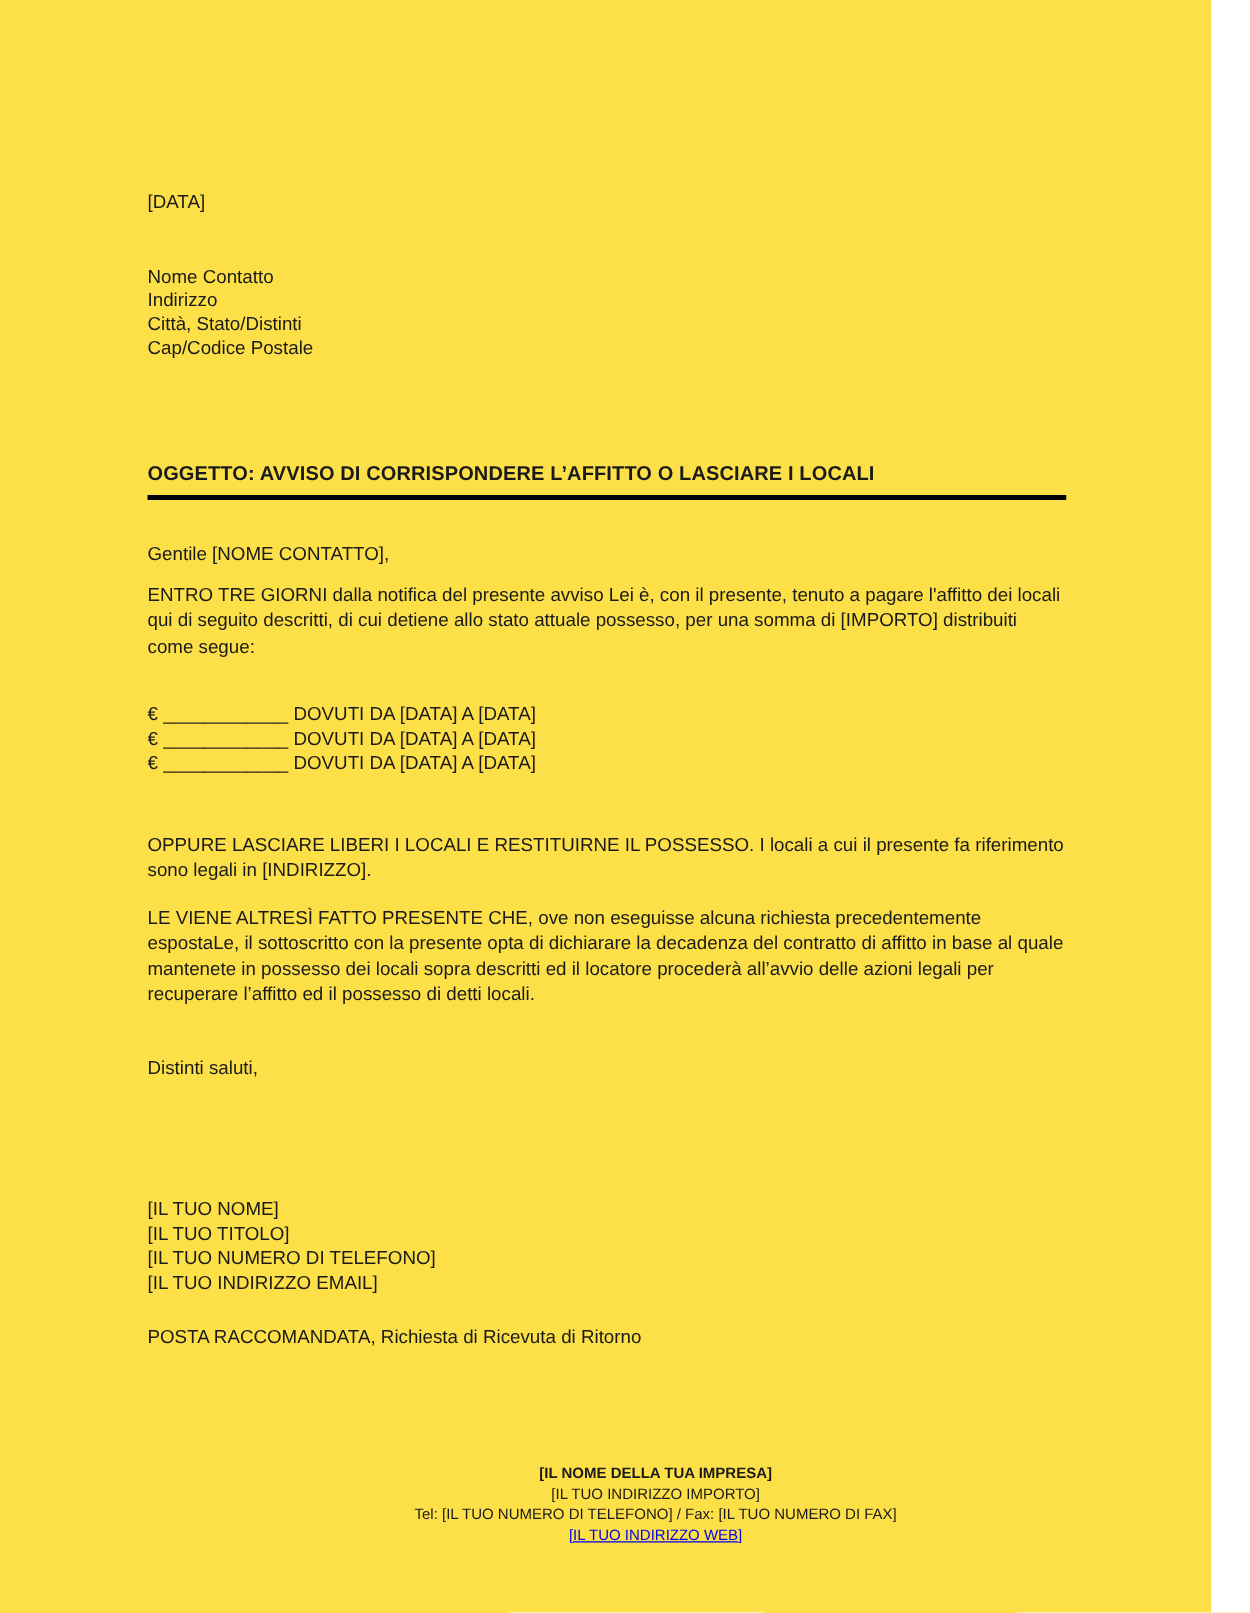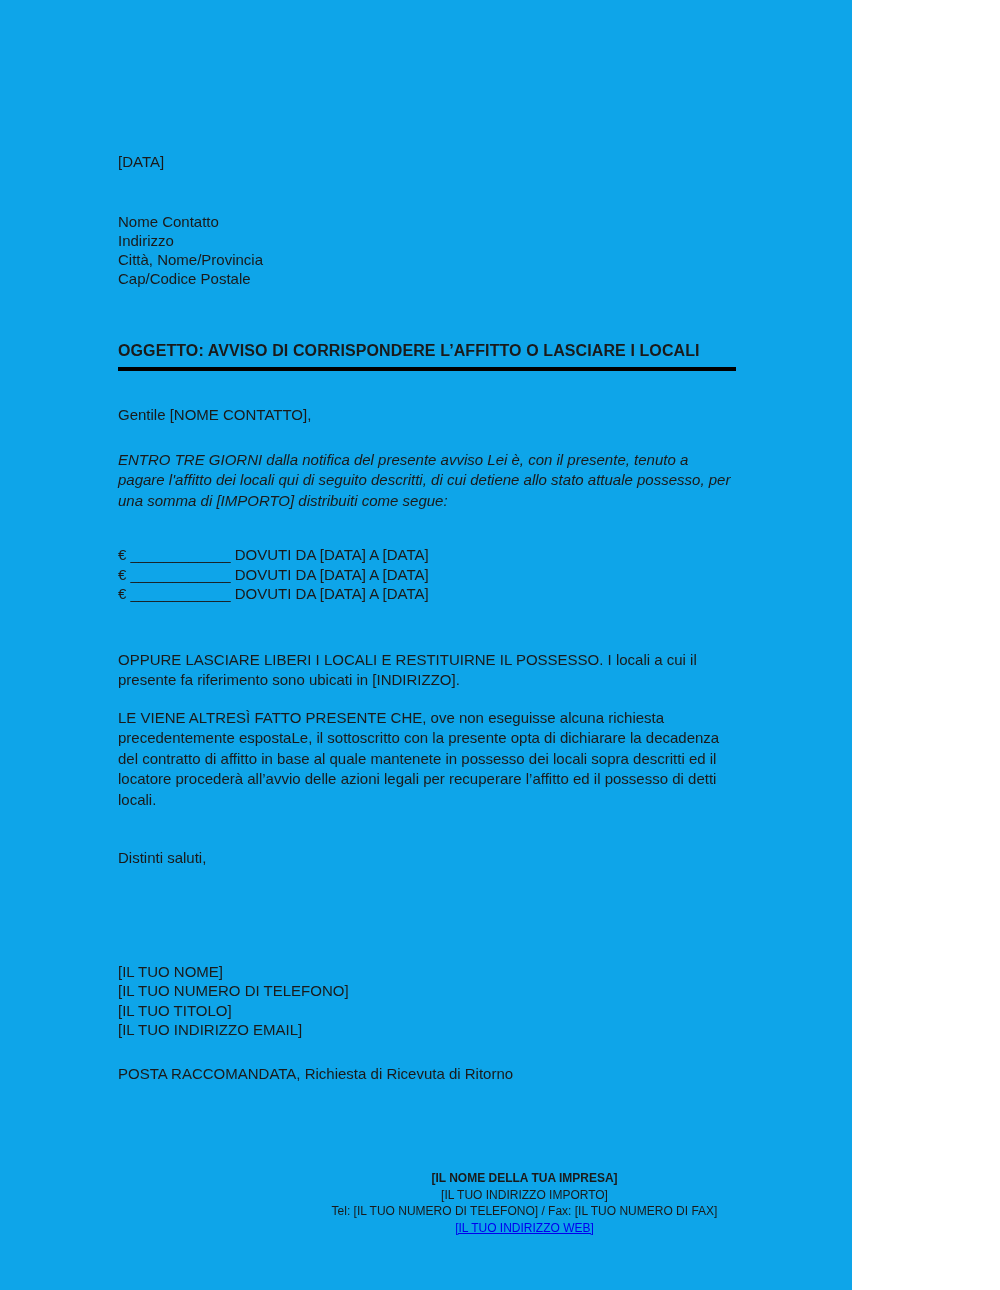--- a/index.html
+++ b/index.html
@@ -5,44 +5,44 @@
   * { margin: 0; padding: 0; box-sizing: border-box; }
   html, body { background: #ffffff; }
   body {
     width: 1000px;
     height: 1290px;
     font-family: "Liberation Sans", sans-serif;
     color: #1a1a1a;
   }
   .page {
     position: relative;
-    width: 852px;
+    width: 969px;
     height: 1290px;
-    background: #0ea5e9;
+    background: #fde047;
     padding: 152px 116px 0 118px;
     font-size: 15px;
     line-height: 20.5px;
   }
   .date-line { line-height: 20px; }
   .recipient-block { margin-top: 40px; line-height: 19px; }
   .subject-line {
-    margin-top: 53px;
+    margin-top: 82px;
     font-size: 16px;
     font-weight: bold;
     line-height: 20px;
     letter-spacing: 0.1px;
   }
   .subject-rule {
     height: 4px;
     background: #000000;
     margin-top: 6px;
     width: 100%;
   }
   .salutation { margin-top: 34px; }
-  .para-1 { margin-top: 24px; font-style: italic; }
+  .para-1 { margin-top: 12px; }
   .amount-lines { margin-top: 34px; line-height: 19.5px; }
   .para-2 { margin-top: 46px; }
   .para-3 { margin-top: 17px; }
   .closing { margin-top: 38px; }
   .signature-block { margin-top: 93px; line-height: 19.5px; }
   .mail-note { margin-top: 24px; }
   .footer {
     position: absolute;
     left: 12px;
     bottom: 54px;
@@ -62,47 +62,47 @@
 </head>
 <body>
 
 <div class="page">
 
   <div class="date-line">[DATA]</div>
 
   <div class="recipient-block">
     <div>Nome Contatto</div>
     <div>Indirizzo</div>
-    <div>Città, Nome/Provincia</div>
+    <div>Città, Stato/Distinti</div>
     <div>Cap/Codice Postale</div>
   </div>
 
   <div class="subject-line">OGGETTO: AVVISO DI CORRISPONDERE L’AFFITTO O LASCIARE I LOCALI</div>
   <div class="subject-rule"></div>
 
   <div class="salutation">Gentile [NOME CONTATTO],</div>
 
   <div class="para-1">ENTRO TRE GIORNI dalla notifica del presente avviso Lei è, con il presente, tenuto a pagare l'affitto dei locali qui di seguito descritti, di cui detiene allo stato attuale possesso, per una somma di [IMPORTO] distribuiti come segue:</div>
 
   <div class="amount-lines">
     <div>€ ____________ DOVUTI DA [DATA] A [DATA]</div>
     <div>€ ____________ DOVUTI DA [DATA] A [DATA]</div>
     <div>€ ____________ DOVUTI DA [DATA] A [DATA]</div>
   </div>
 
-  <div class="para-2">OPPURE LASCIARE LIBERI I LOCALI E RESTITUIRNE IL POSSESSO. I locali a cui il presente fa riferimento sono ubicati in [INDIRIZZO].</div>
+  <div class="para-2">OPPURE LASCIARE LIBERI I LOCALI E RESTITUIRNE IL POSSESSO. I locali a cui il presente fa riferimento sono legali in [INDIRIZZO].</div>
 
   <div class="para-3">LE VIENE ALTRESÌ FATTO PRESENTE CHE, ove non eseguisse alcuna richiesta precedentemente espostaLe, il sottoscritto con la presente opta di dichiarare la decadenza del contratto di affitto in base al quale mantenete in possesso dei locali sopra descritti ed il locatore procederà all’avvio delle azioni legali per recuperare l’affitto ed il possesso di detti locali.</div>
 
   <div class="closing">Distinti saluti,</div>
 
   <div class="signature-block">
     <div>[IL TUO NOME]</div>
+    <div>[IL TUO TITOLO]</div>
     <div>[IL TUO NUMERO DI TELEFONO]</div>
-    <div>[IL TUO TITOLO]</div>
     <div>[IL TUO INDIRIZZO EMAIL]</div>
   </div>
 
   <div class="mail-note">POSTA RACCOMANDATA, Richiesta di Ricevuta di Ritorno</div>
 
   <div class="footer">
     <div class="company">[IL NOME DELLA TUA IMPRESA]</div>
     <div>[IL TUO INDIRIZZO IMPORTO]</div>
     <div>Tel: [IL TUO NUMERO DI TELEFONO] / Fax: [IL TUO NUMERO DI FAX]</div>
     <div>

